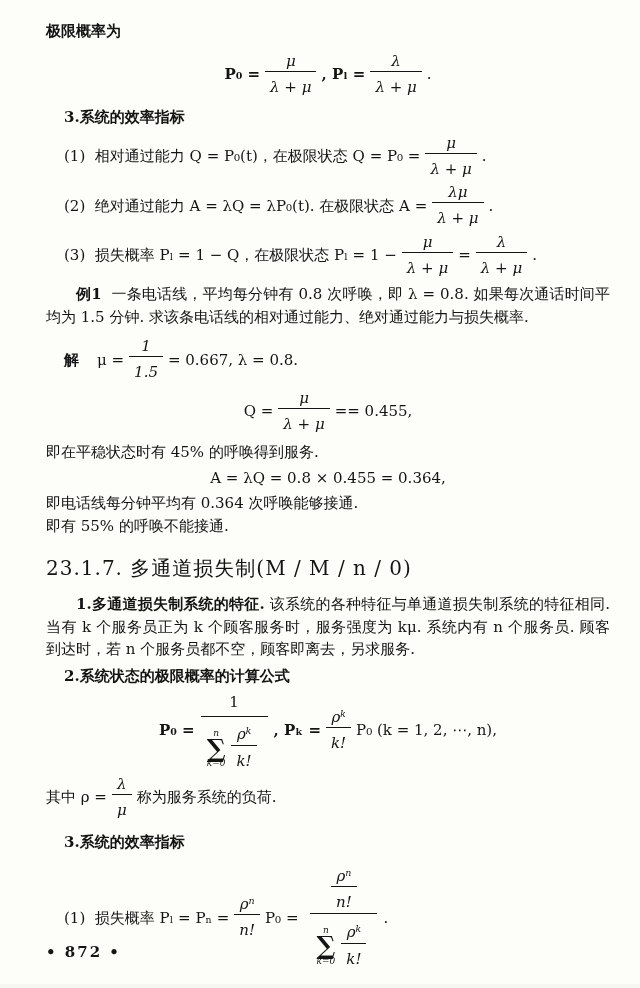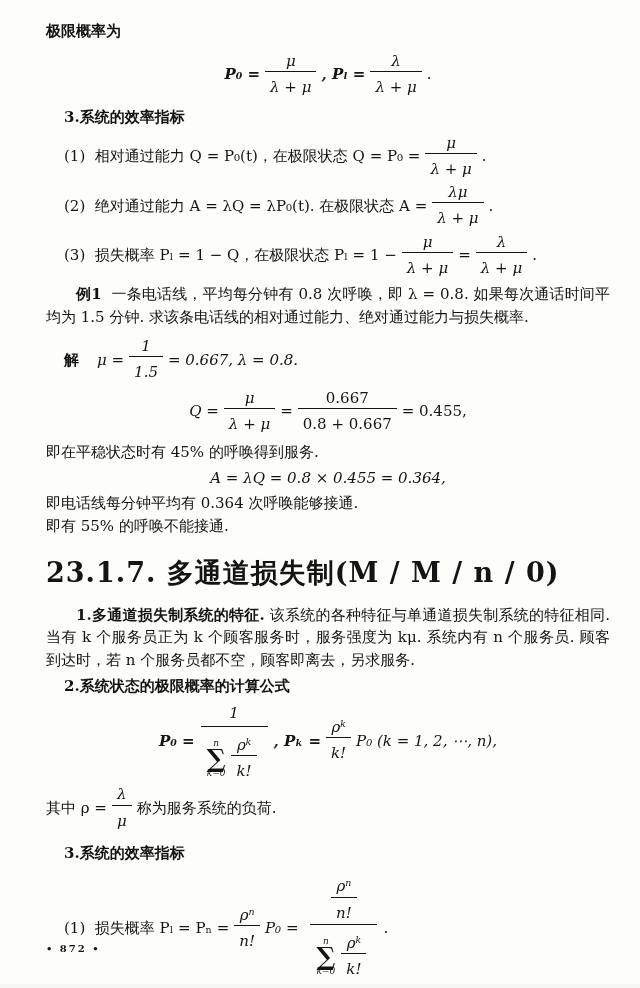--- a/index.html
+++ b/index.html
@@ -15,33 +15,33 @@
     width:640px;height:984px;
     background:#fdfdfa;
     box-sizing:border-box;
     padding:20px 30px 0 46px;
     font-size:15px;
     line-height:1.5;
   }
   
   .para{margin:0;}
   .bold{font-weight:bold;}
-  .mi{font-style:italic;}
+  .mi{}
   .center{text-align:center;}
   .just{text-align:justify;}
   .h-num{font-weight:bold;margin:10px 0 4px 18px;}
   .list-item{margin:6px 0 6px 18px;display:flex;align-items:center;flex-wrap:nowrap;}
   .list-item .lead{white-space:nowrap;}
   .sec-heading{
-    font-size:27px;font-weight:bold;
+    font-size:20px;font-weight:normal;
     margin:16px 0 10px 0;letter-spacing:1px;
   }
   .footer{
     position:absolute;left:46px;top:941px;
-    font-weight:bold;font-size:10px;letter-spacing:2px;
+    font-weight:bold;font-size:15px;letter-spacing:2px;
   }
   
   .fline{display:flex;align-items:center;justify-content:center;margin:8px 0;}
   .fline.left{justify-content:flex-start;}
   .frac{
     display:inline-block;vertical-align:middle;
     text-align:center;margin:0 5px;line-height:1.15;
     font-style:italic;
   }
   .frac .num{display:block;padding:0 5px 1px;}
@@ -129,24 +129,20 @@
     <span class="mtxt mi">= 0.667,  λ = 0.8.</span>
   </div>
 
   <div class="fline">
     <span class="mtxt mi">Q =</span>
     <span class="frac">
       <span class="num">μ</span>
       <span class="den">λ + μ</span>
     </span>
     <span class="mtxt">=</span>
-    <span class="frac" style="font-style:normal;">
-      <span class="num">0.667</span>
-      <span class="den">0.8 + 0.667</span>
-    </span>
     <span class="mtxt">= 0.455,</span>
   </div>
 
   <p class="para">即在平稳状态时有 45% 的呼唤得到服务.</p>
 
   <p class="para center mi" style="margin:3px 0;">A = λQ = 0.8 × 0.455 = 0.364,</p>
 
   <p class="para">即电话线每分钟平均有 0.364 次呼唤能够接通.</p>
 
 

